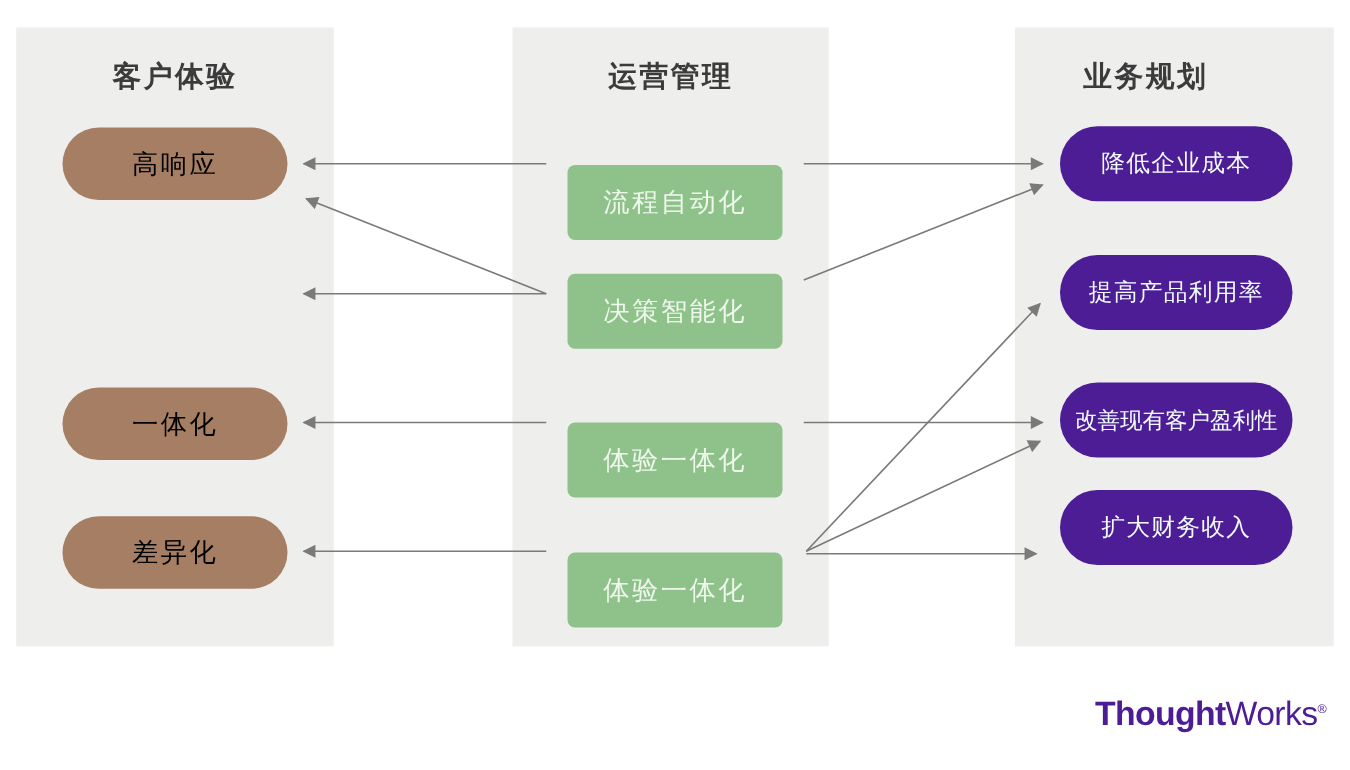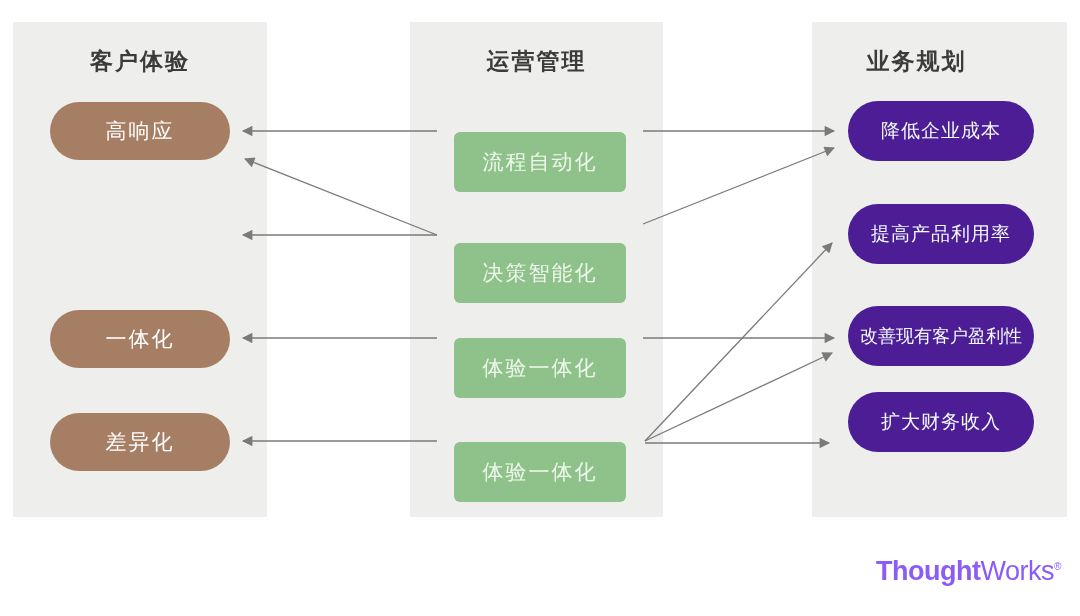--- a/index.html
+++ b/index.html
@@ -37,21 +37,21 @@
     display: flex;
     align-items: center;
     justify-content: center;
     text-align: center;
     box-sizing: border-box;
   }
   .pill-brown {
     left: 50px; width: 180px; height: 58px;
     background: #a67e63;
     border-radius: 29px;
-    color: #ffffff;
+    color: #000000;
     font-size: 21px;
     letter-spacing: 2px;
   }
   .box-green {
     left: 454px; width: 172px; height: 60px;
     background: #8fc28b;
     border-radius: 6px;
     color: #eef8ec;
     font-size: 21px;
     letter-spacing: 2px;
@@ -60,34 +60,34 @@
   .pill-teal {
     left: 848px; width: 186px; height: 60px;
     background: #4c1d95;
     border-radius: 30px;
     color: #f2fbfc;
     font-size: 19px;
     letter-spacing: 1px;
   }
   .pill-teal.small-text { font-size: 18px; letter-spacing: 0; }
   .row1-l { top: 102px; } .row2-l { top: 207px; } .row3-l { top: 310px; } .row4-l { top: 413px; }
-  .row1-m { top: 101px; } .row2-m { top: 212px; } .row3-m { top: 307px; } .row4-m { top: 411px; }
+  .row1-m { top: 101px; } .row2-m { top: 188px; } .row3-m { top: 307px; } .row4-m { top: 411px; }
   .row1-r { top: 101px; } .row2-r { top: 204px; } .row3-r { top: 306px; } .row4-r { top: 392px; }
   .connector-layer {
     position: absolute;
     left: 0; top: 0;
     width: 1080px; height: 616px;
     pointer-events: none;
   }
   .connector-layer line { stroke: #7a7a7a; stroke-width: 1.3; }
   .logo {
     position: absolute;
     left: 876px;
     top: 556px;
-    color: #8b5cf6;
+    color: #4c1d95;
     font-size: 27px;
     letter-spacing: -0.5px;
     white-space: nowrap;
   }
   .logo .bold  { font-weight: 700; }
   .logo .light { font-weight: 400; }
   .logo sup { font-size: 10px; }
 </style>
 </head>
 <body>

